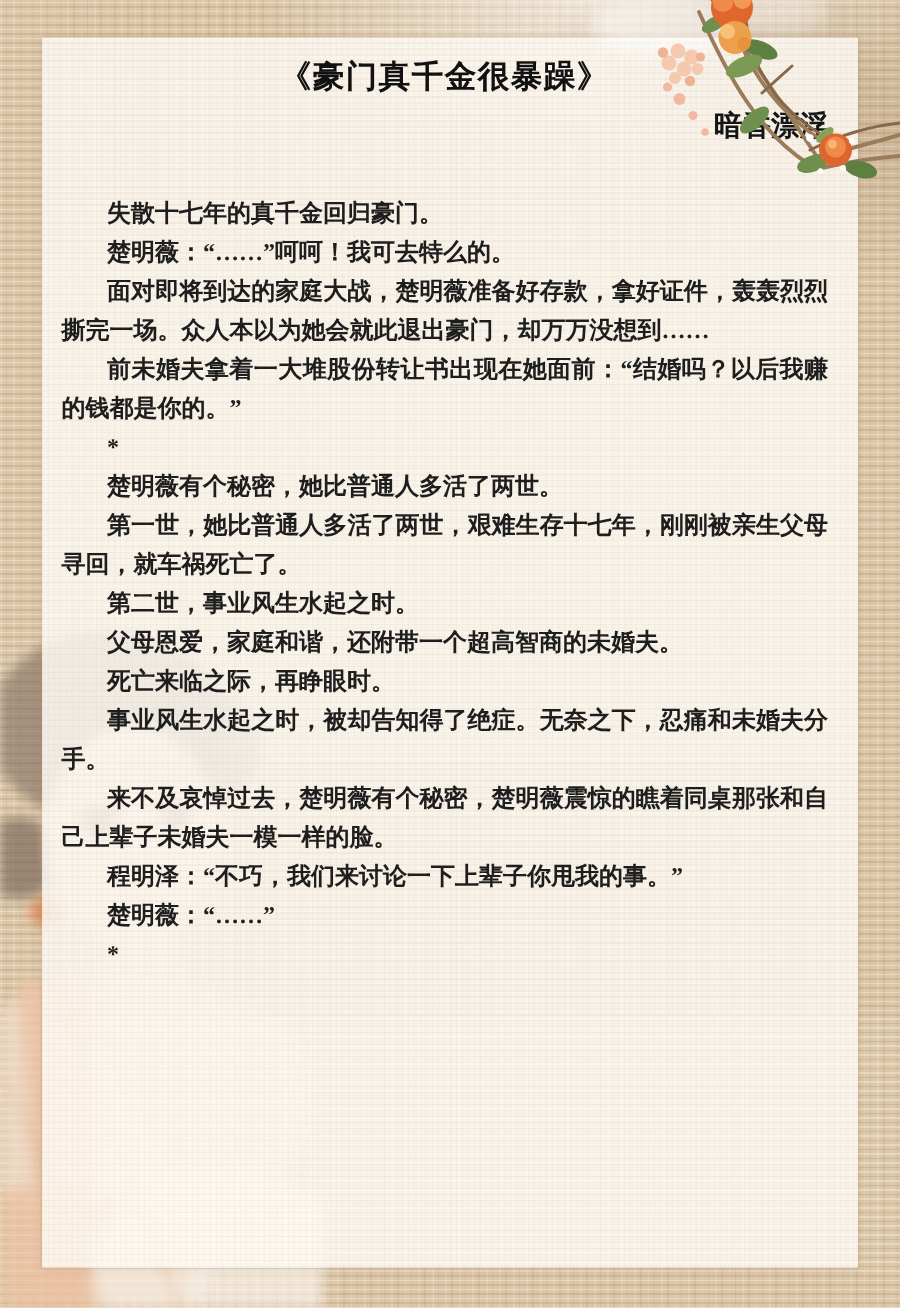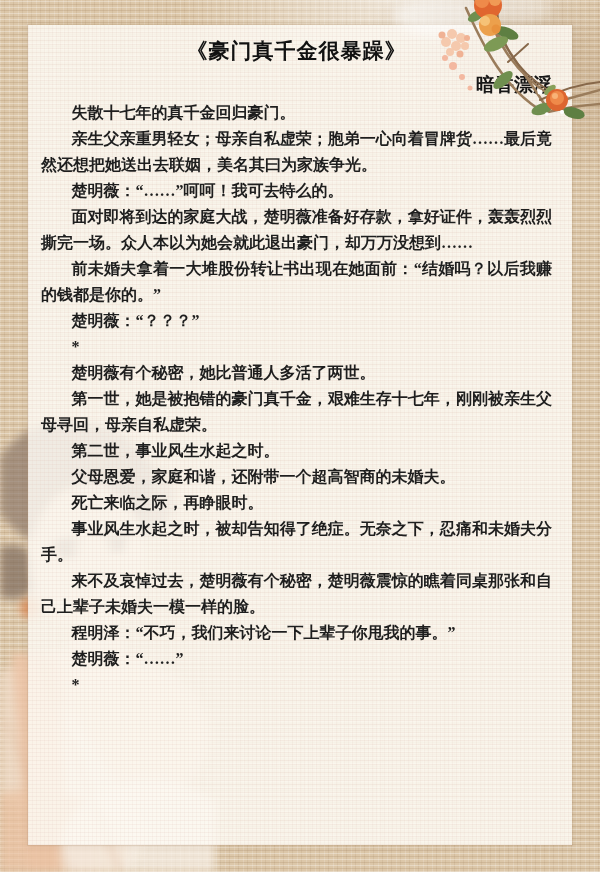--- a/index.html
+++ b/index.html
@@ -62,20 +62,21 @@
   .author {
     text-align: right;
     font-size: 19px;
     line-height: 30px;
     font-weight: 700;
     margin-top: 4px;
     color: #151515;
   }
 
   .body {
+    margin-top: 30px;
     font-size: 16px;
     line-height: 26px;
     font-weight: 600;
     text-align: justify;
   }
   .body p.para {
     margin: 0;
     text-indent: 1.9em;
     word-break: break-all;
   }
@@ -127,36 +128,34 @@
     </svg>
   </div>
 
   <div class="card">
     <div class="title">《豪门真千金很暴躁》</div>
     <div class="author">暗香漂浮</div>
     <div class="body">
 
         <p class="para">失散十七年的真千金回归豪门。</p>
 
-        <p class="para">亲生父亲重男轻女；母亲自私虚荣；胞弟一心向着冒牌货……最后竟然还想把她送出去联姻，美名其曰为家族争光。</p>
 
         <p class="para">楚明薇：“……”呵呵！我可去特么的。</p>
 
         <p class="para">面对即将到达的家庭大战，楚明薇准备好存款，拿好证件，轰轰烈烈撕完一场。众人本以为她会就此退出豪门，却万万没想到……</p>
 
         <p class="para">前未婚夫拿着一大堆股份转让书出现在她面前：“结婚吗？以后我赚的钱都是你的。”</p>
 
-        <p class="para">楚明薇：“？？？”</p>
 
 
         <p class="para">*</p>
 
         <p class="para">楚明薇有个秘密，她比普通人多活了两世。</p>
 
-        <p class="para">第一世，她是被抱错的豪门真千金，艰难生存十七年，刚刚被亲生父母寻回，母亲自私虚荣。</p>
+        <p class="para">第一世，她比普通人多活了两世，艰难生存十七年，刚刚被亲生父母寻回，就车祸死亡了。</p>
 
         <p class="para">第二世，事业风生水起之时。</p>
 
         <p class="para">父母恩爱，家庭和谐，还附带一个超高智商的未婚夫。</p>
 
         <p class="para">死亡来临之际，再睁眼时。</p>
 
         <p class="para">事业风生水起之时，被却告知得了绝症。无奈之下，忍痛和未婚夫分手。</p>
 
 

